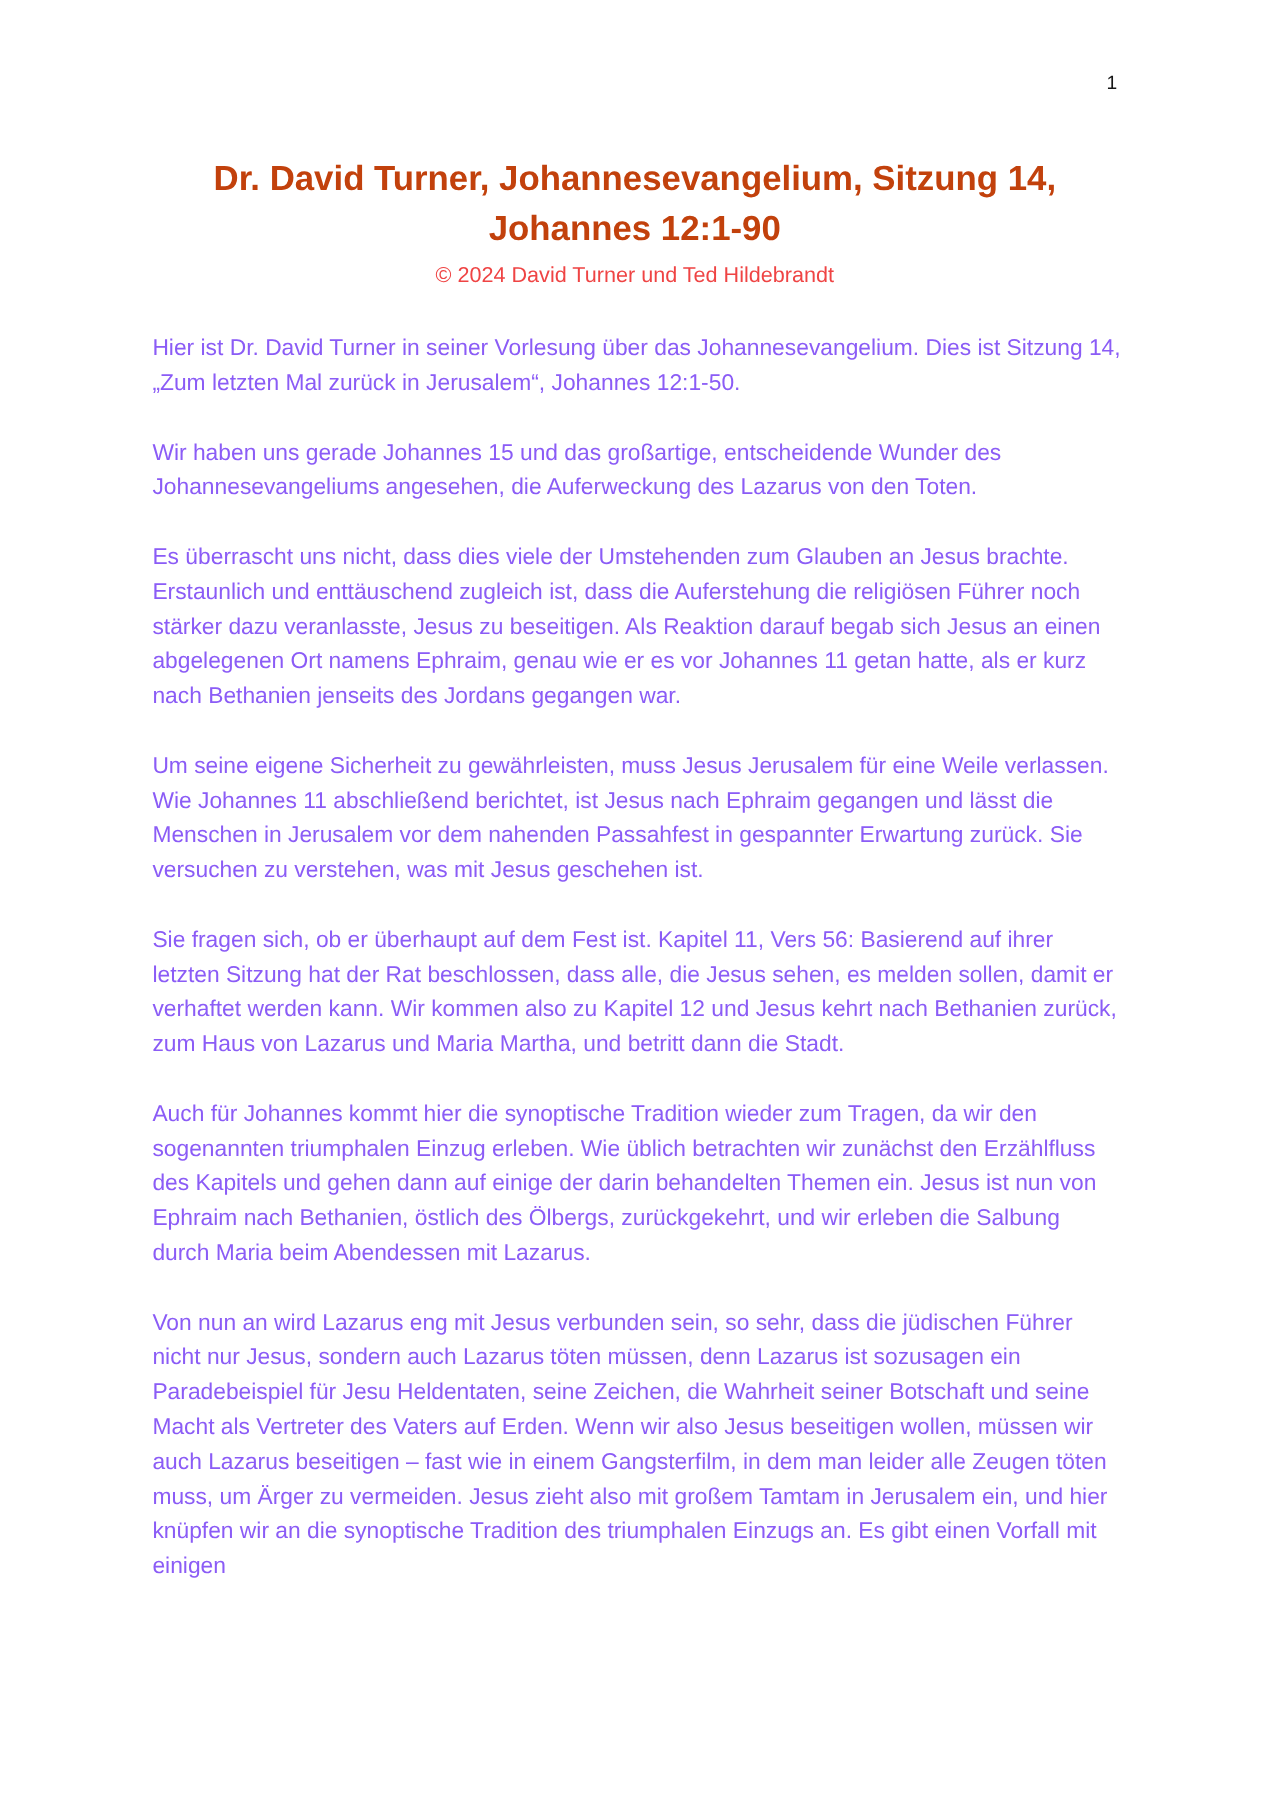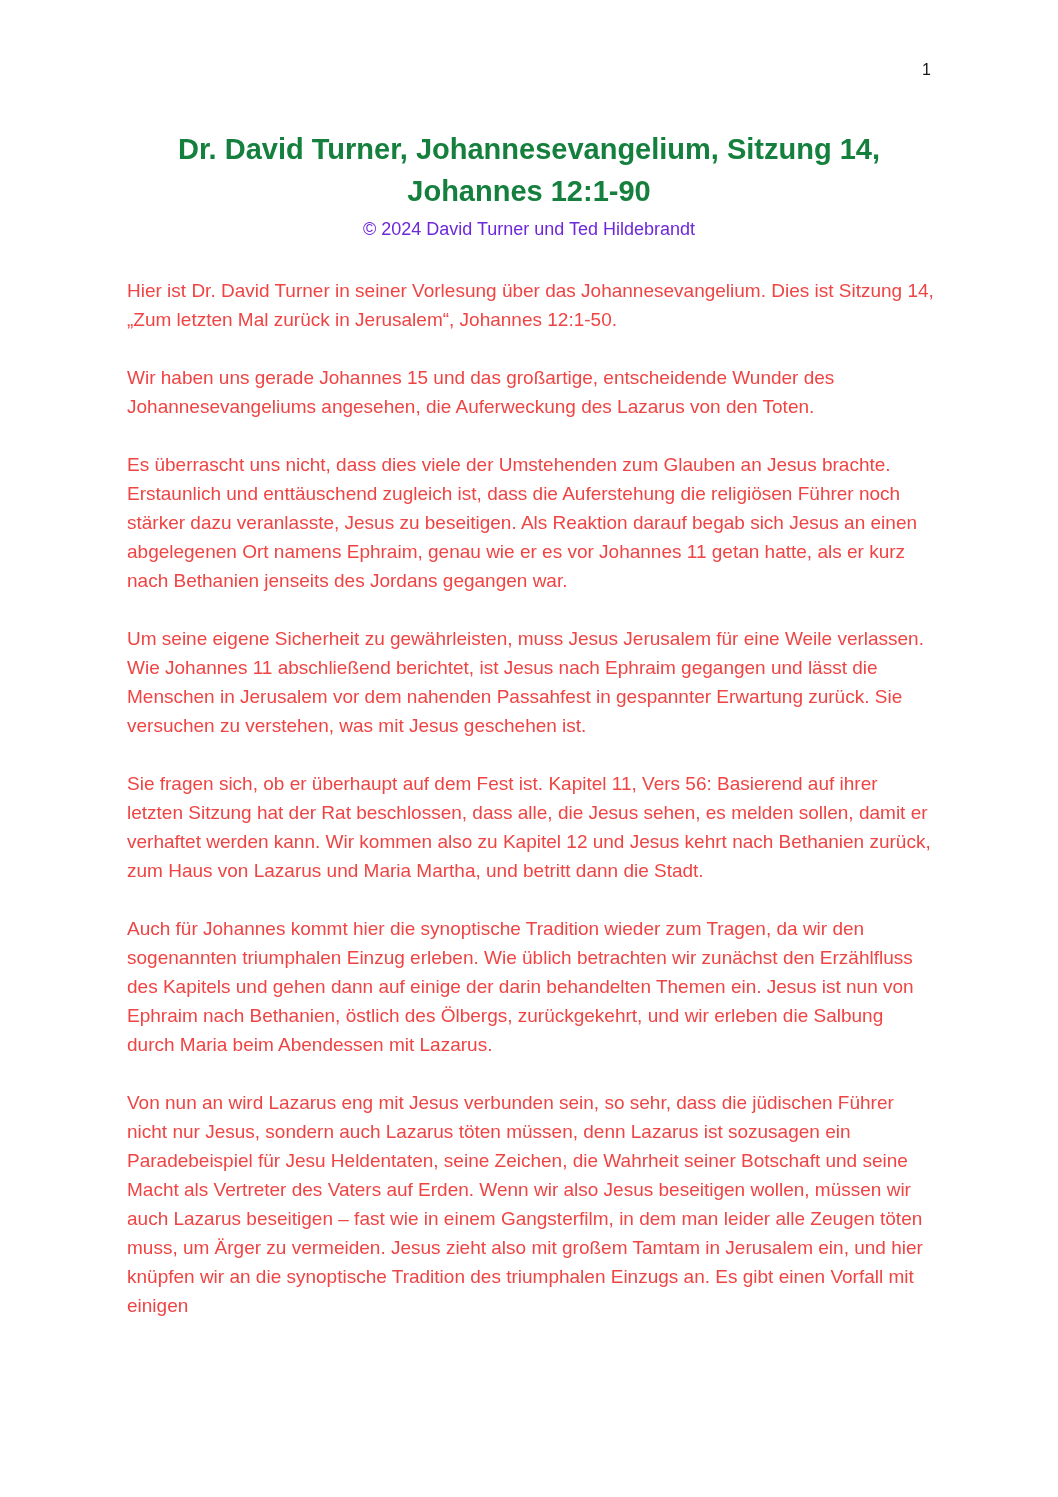--- a/index.html
+++ b/index.html
@@ -25,38 +25,38 @@
       line-height: 20px;
       color: #161616;
     }
     .title {
       margin: 0;
       padding: 128px 110px 0 110px;
       text-align: center;
       font-size: 29px;
       line-height: 42px;
       font-weight: 700;
-      color: #15803d;
+      color: #c2410c;
     }
     .title-line {
       display: block;
     }
     .copyright {
       margin-top: 3px;
       text-align: center;
       font-size: 18px;
       line-height: 28px;
-      color: #6d28d9;
+      color: #ef4444;
     }
     .content {
       margin: 33px 122px 0 127px;
       font-size: 19px;
       line-height: 29px;
       text-align: left;
-      color: #ef4444;
+      color: #8b5cf6;
     }
     .content p {
       margin: 0 0 29px 0;
       padding: 0;
     }
   </style>
 </head>
 <body>
 
 <div class="page">

